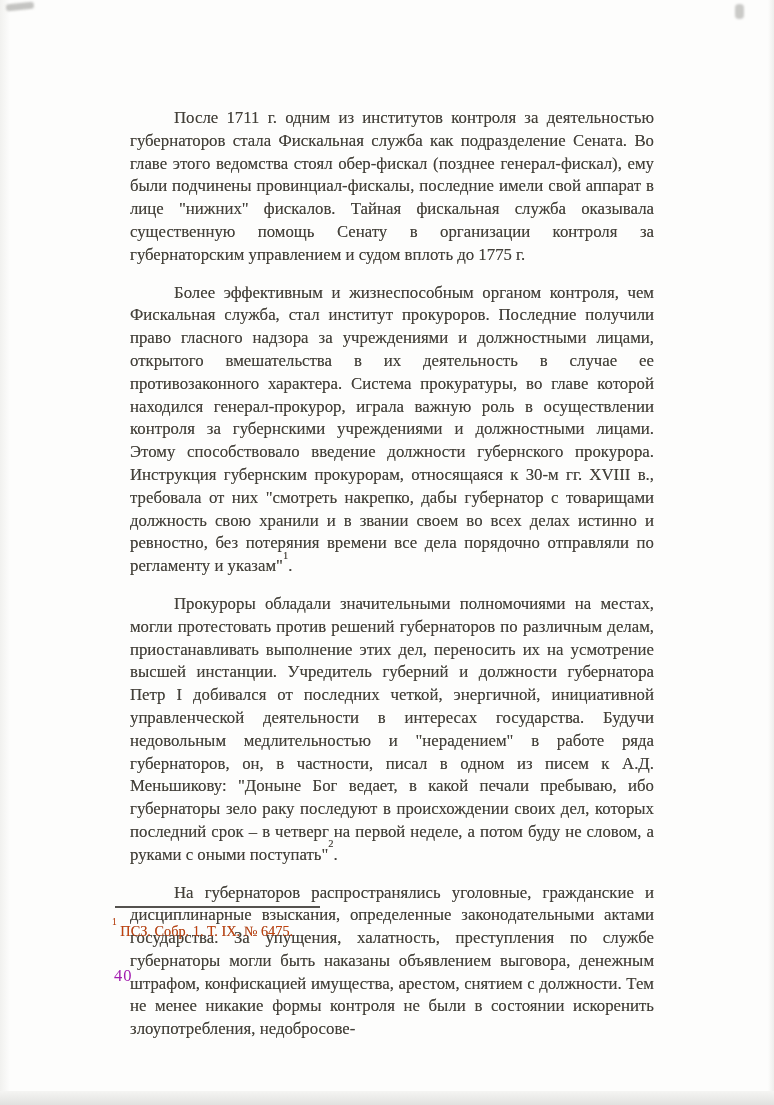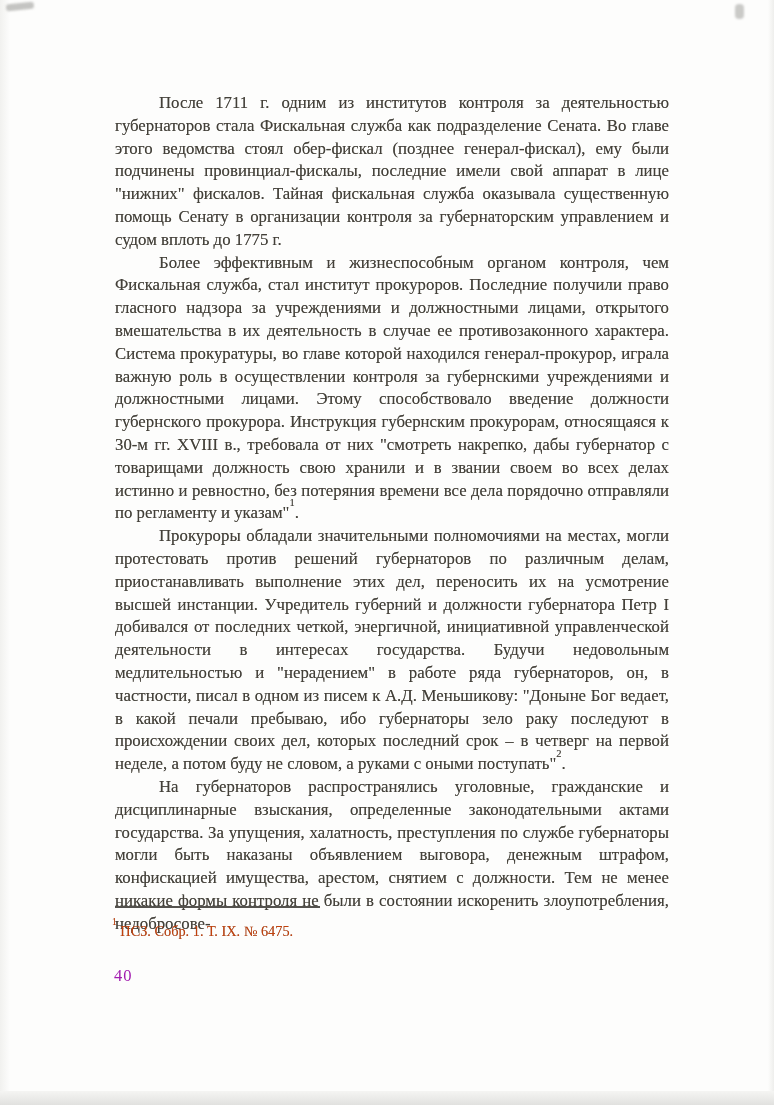--- a/index.html
+++ b/index.html
@@ -37,21 +37,21 @@
     position: absolute; top: 4px; right: 30px; width: 9px; height: 15px;
     background: #8d8d89; border-radius: 4px; opacity: .45; filter: blur(1px);
   }
   
   .text-block {
     position: absolute; left: 115px; top: 92px; width: 554px;
     font-size: 16.8px; line-height: 22.8px;
     text-align: justify;
     text-shadow: 0 0 0.5px rgba(67,64,57,.55);
   }
-  .text-block p { margin: 0; text-indent: 44px; }
+  .text-block p { margin: 15px; text-indent: 44px; }
   .text-block sup {
     font-size: 10.5px; line-height: 0;
     position: relative; top: -6px;
   }
   
   .footnote-rule {
     position: absolute; left: 115px; top: 906px;
     width: 205px; height: 0;
     border-top: 2px solid #54524e;
   }

